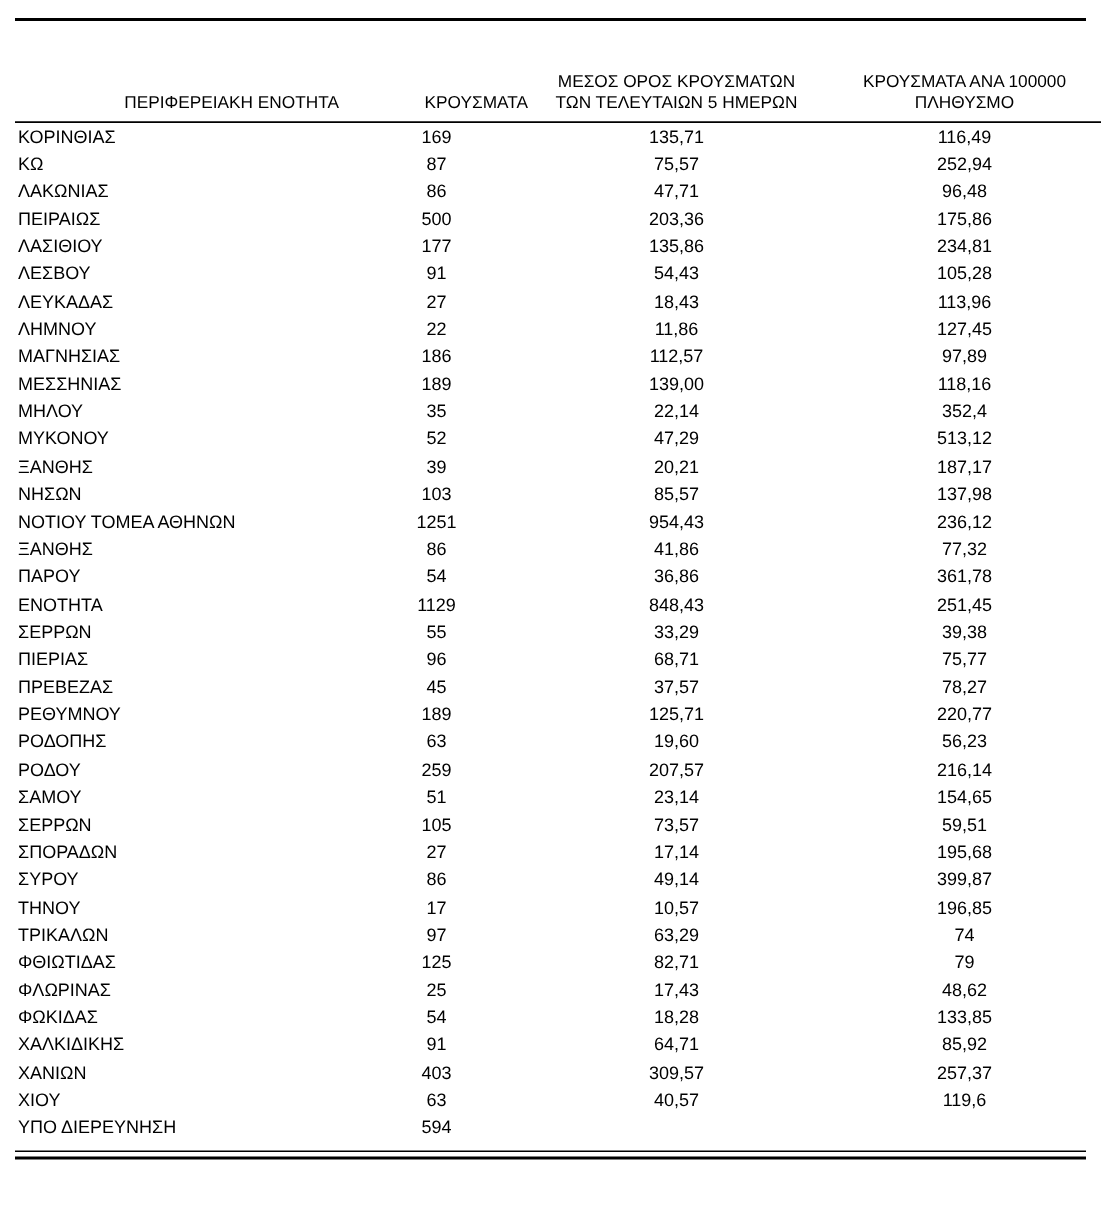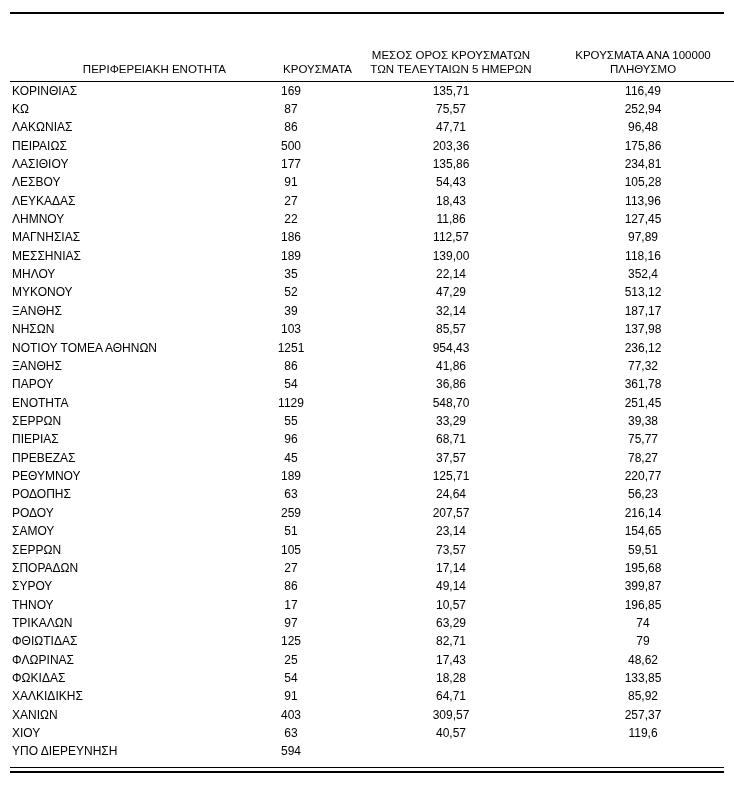--- a/index.html
+++ b/index.html
@@ -173,21 +173,21 @@
         </tr>
         <tr>
           <td class="region">ΜΥΚΟΝΟΥ</td>
           <td class="num">52</td>
           <td class="num">47,29</td>
           <td class="num">513,12</td>
         </tr>
         <tr>
           <td class="region">ΞΑΝΘΗΣ</td>
           <td class="num">39</td>
-          <td class="num">32,14</td>
+          <td class="num">20,21</td>
           <td class="num">187,17</td>
         </tr>
         <tr>
           <td class="region">ΝΗΣΩΝ</td>
           <td class="num">103</td>
           <td class="num">85,57</td>
           <td class="num">137,98</td>
         </tr>
         <tr>
           <td class="region">ΝΟΤΙΟΥ ΤΟΜΕΑ ΑΘΗΝΩΝ</td>
@@ -203,21 +203,21 @@
         </tr>
         <tr>
           <td class="region">ΠΑΡΟΥ</td>
           <td class="num">54</td>
           <td class="num">36,86</td>
           <td class="num">361,78</td>
         </tr>
         <tr>
           <td class="region">ΕΝΟΤΗΤΑ</td>
           <td class="num">1129</td>
-          <td class="num">548,70</td>
+          <td class="num">848,43</td>
           <td class="num">251,45</td>
         </tr>
         <tr>
           <td class="region">ΣΕΡΡΩΝ</td>
           <td class="num">55</td>
           <td class="num">33,29</td>
           <td class="num">39,38</td>
         </tr>
         <tr>
           <td class="region">ΠΙΕΡΙΑΣ</td>
@@ -233,21 +233,21 @@
         </tr>
         <tr>
           <td class="region">ΡΕΘΥΜΝΟΥ</td>
           <td class="num">189</td>
           <td class="num">125,71</td>
           <td class="num">220,77</td>
         </tr>
         <tr>
           <td class="region">ΡΟΔΟΠΗΣ</td>
           <td class="num">63</td>
-          <td class="num">24,64</td>
+          <td class="num">19,60</td>
           <td class="num">56,23</td>
         </tr>
         <tr>
           <td class="region">ΡΟΔΟΥ</td>
           <td class="num">259</td>
           <td class="num">207,57</td>
           <td class="num">216,14</td>
         </tr>
         <tr>
           <td class="region">ΣΑΜΟΥ</td>

